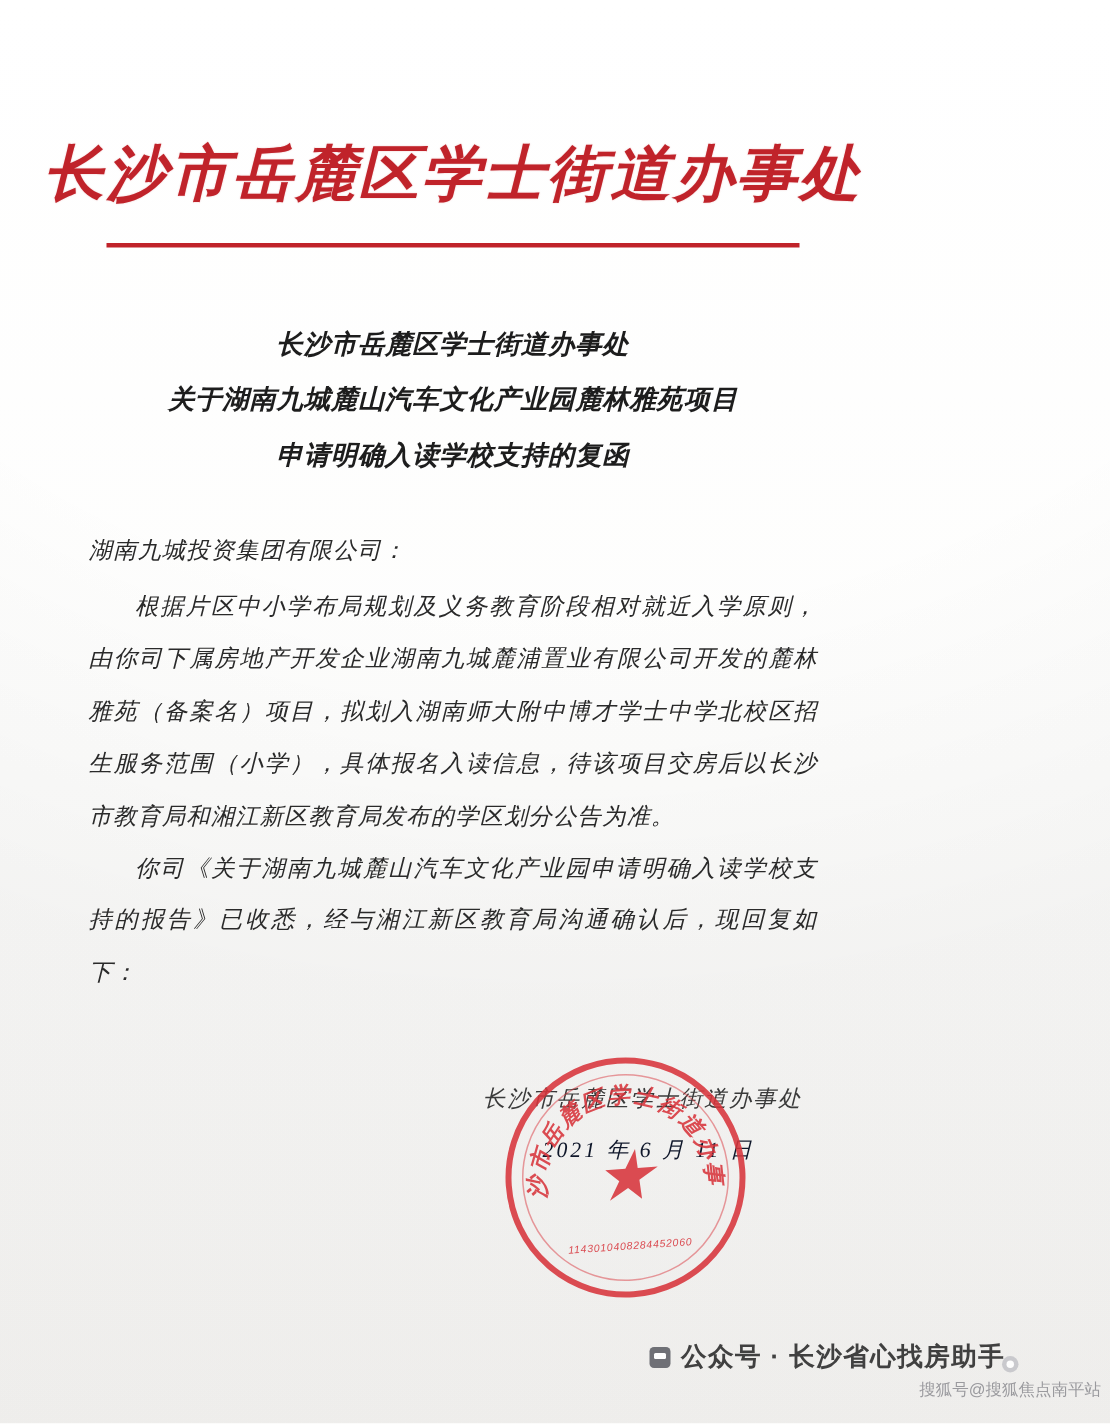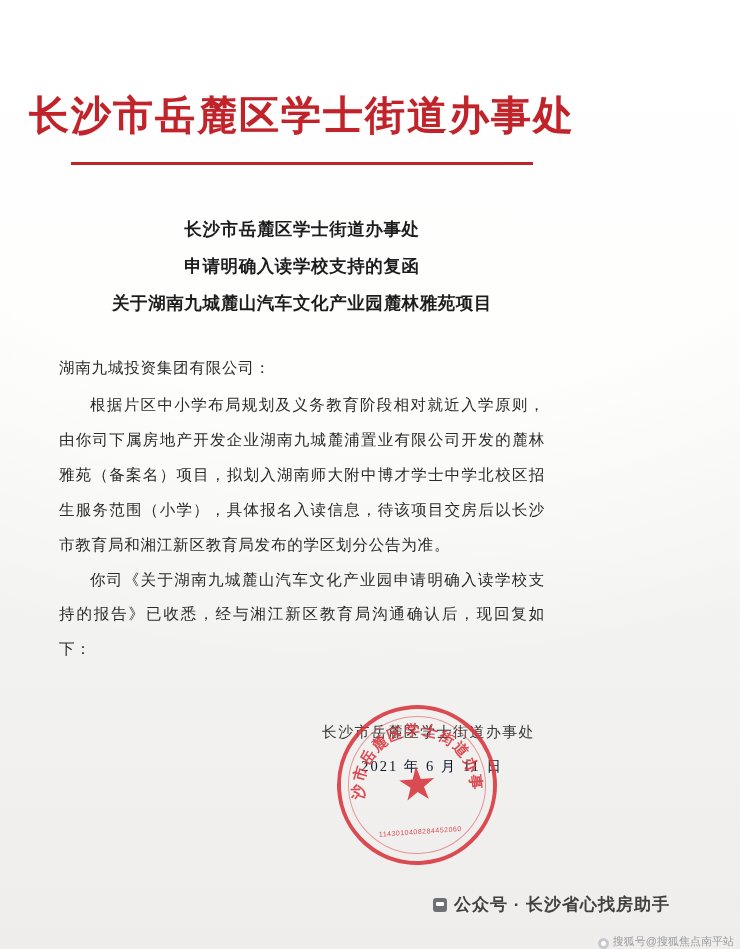--- a/index.html
+++ b/index.html
@@ -29,20 +29,21 @@
       radial-gradient(120% 70% at 50% 0%, rgba(255,255,255,0) 60%, rgba(0,0,0,0.035) 100%),
       linear-gradient(180deg, #ffffff 0%, #fdfdfc 55%, #f7f6f4 100%);
     pointer-events: none;
   }
 
   .doc {
     position: absolute;
     left: 0;
     top: 0;
     width: 604px;
+    font-style: italic;
   }
 
   
   .masthead {
     text-align: center;
     padding-top: 92px;
   }
   .masthead-title {
     color: #c0232a;
     font-family: "Liberation Serif", "DejaVu Serif", serif;
@@ -202,28 +203,29 @@
     position: absolute;
     left: 3px; top: 4px;
     width: 8px; height: 4px;
     border-radius: 1px;
     background: #fefefe;
   }
 
   .wm-source {
     position: absolute;
     right: 6px;
-    bottom: 0;
+    bottom: 15px;
     display: flex;
-    align-items: flex-end;
+    align-items: center;
     gap: 4px;
     font-family: "Liberation Sans", "DejaVu Sans", sans-serif;
     font-size: 11px;
     color: #9a9a9e;
     white-space: nowrap;
+    flex-direction: column;
   }
   .wm-source .dot {
     width: 11px;
     height: 11px;
     border-radius: 50%;
     background: #c9c9cd;
     position: relative;
     flex: none;
   }
   .wm-source .dot::after {
@@ -243,22 +245,22 @@
 
   <div class="doc">
 
     <div class="masthead">
       <div class="masthead-title">长沙市岳麓区学士街道办事处</div>
       <div class="masthead-rule"></div>
     </div>
 
     <div class="heading">
       <div>长沙市岳麓区学士街道办事处</div>
+      <div>关于湖南九城麓山汽车文化产业园麓林雅苑项目</div>
       <div>申请明确入读学校支持的复函</div>
-      <div>关于湖南九城麓山汽车文化产业园麓林雅苑项目</div>
     </div>
 
     <div class="body-wrap">
       <div class="salutation">湖南九城投资集团有限公司：</div>
       <div class="para">根据片区中小学布局规划及义务教育阶段相对就近入学原则，由你司下属房地产开发企业湖南九城麓浦置业有限公司开发的麓林雅苑（备案名）项目，拟划入湖南师大附中博才学士中学北校区招生服务范围（小学），具体报名入读信息，待该项目交房后以长沙市教育局和湘江新区教育局发布的学区划分公告为准。</div>
       <div class="para">你司《关于湖南九城麓山汽车文化产业园申请明确入读学校支持的报告》已收悉，经与湘江新区教育局沟通确认后，现回复如下：</div>
     </div>
 
     <div class="sign-block">
       <div class="sign-name">长沙市岳麓区学士街道办事处</div>

